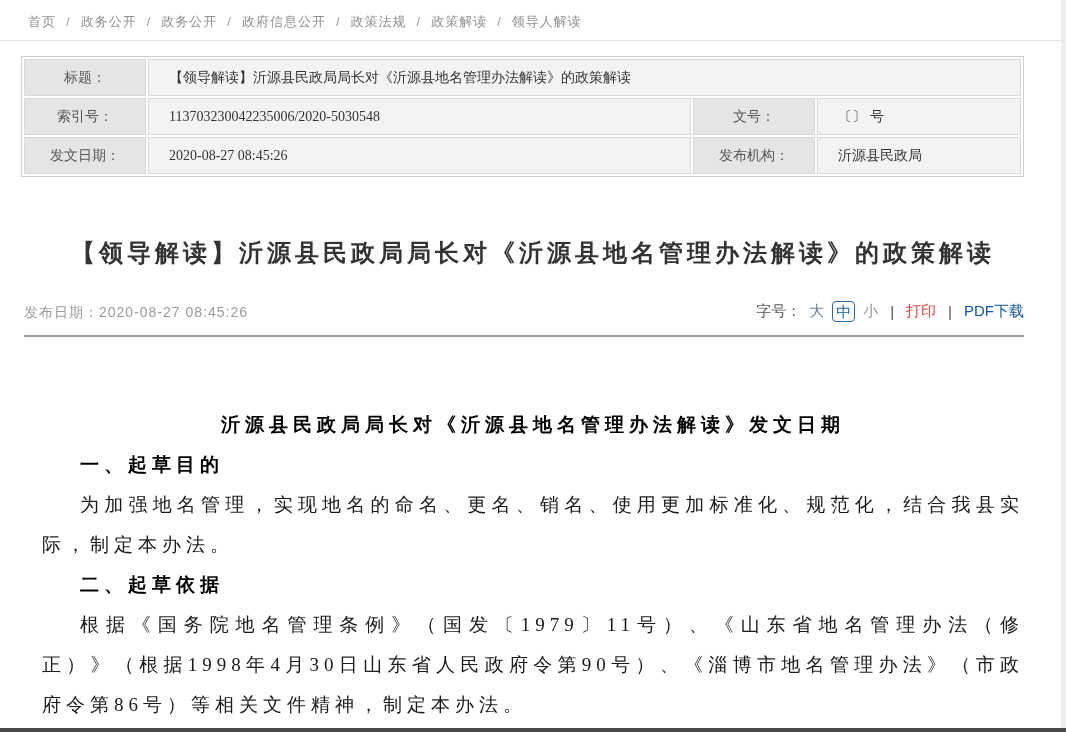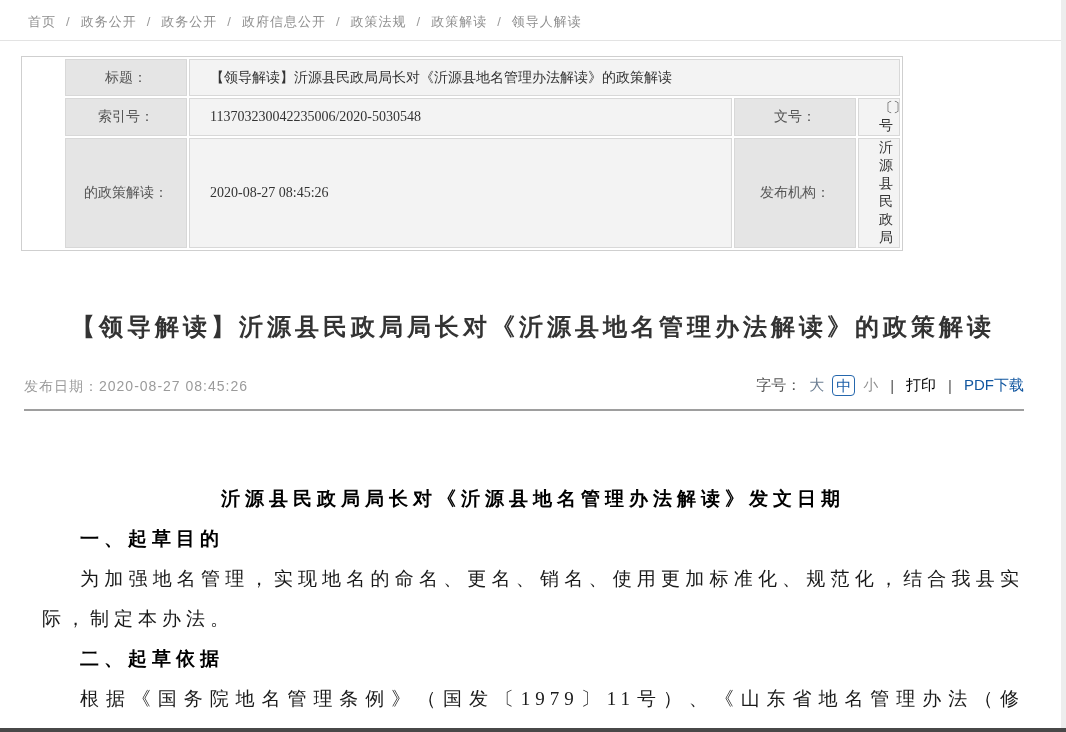--- a/index.html
+++ b/index.html
@@ -22,27 +22,26 @@
   .breadcrumb a { color: #8f8f8f; text-decoration: none; cursor: pointer; }
   .breadcrumb .sep { margin: 0 10px; color: #9a9a9a; }
   .top-divider {
     margin-top: 9px;
     border-top: 1px solid #e3e3e3;
     width: 100%;
   }
   
   table.info-table {
     margin: 15px 0 0 21px;
-    width: 882px;
+    width: 1003px;
     border-collapse: separate;
     border-spacing: 2px;
     border: 1px solid #cfcfcf;
     background: #fff;
     table-layout: fixed;
-    padding-left: 41px;
   }
   table.info-table td {
     height: 37px;
     font-size: 14px;
     border: 1px solid #d8d8d8;
   }
   td.lbl {
     background: #e5e5e5;
     color: #555;
     text-align: center;
@@ -79,21 +78,21 @@
   .fs-large { color: #6d7f93; }
   .fs-medium {
     color: #1c5fa8;
     border: 1px solid #2567ad;
     border-radius: 4px;
     padding: 0 3px;
     line-height: 19px;
   }
   .fs-small { color: #909090; }
   .tools .bar { color: #555; margin: 0 4px; }
-  .print { color: #000000; }
+  .print { color: #ef4444; }
   .pdf { color: #1257a0; }
   .meta-divider {
     margin: 13px 42px 0 24px;
     border: none;
     border-top: 2px solid #9e9e9e;
   }
   
   .content {
     margin-top: 68px;
     padding: 0 42px;
@@ -154,21 +153,21 @@
     <td class="lbl">标题：</td>
     <td class="val" colspan="3">【领导解读】沂源县民政局局长对《沂源县地名管理办法解读》的政策解读</td>
   </tr>
   <tr>
     <td class="lbl">索引号：</td>
     <td class="val num">113703230042235006/2020-5030548</td>
     <td class="lbl">文号：</td>
     <td class="val">〔〕 号</td>
   </tr>
   <tr>
-    <td class="lbl">的政策解读：</td>
+    <td class="lbl">发文日期：</td>
     <td class="val num">2020-08-27 08:45:26</td>
     <td class="lbl">发布机构：</td>
     <td class="val">沂源县民政局</td>
   </tr>
 </tbody>
   </table>
 
 <h1 class="article-title">【领导解读】沂源县民政局局长对《沂源县地名管理办法解读》的政策解读</h1>
 
 <div class="meta-row">

